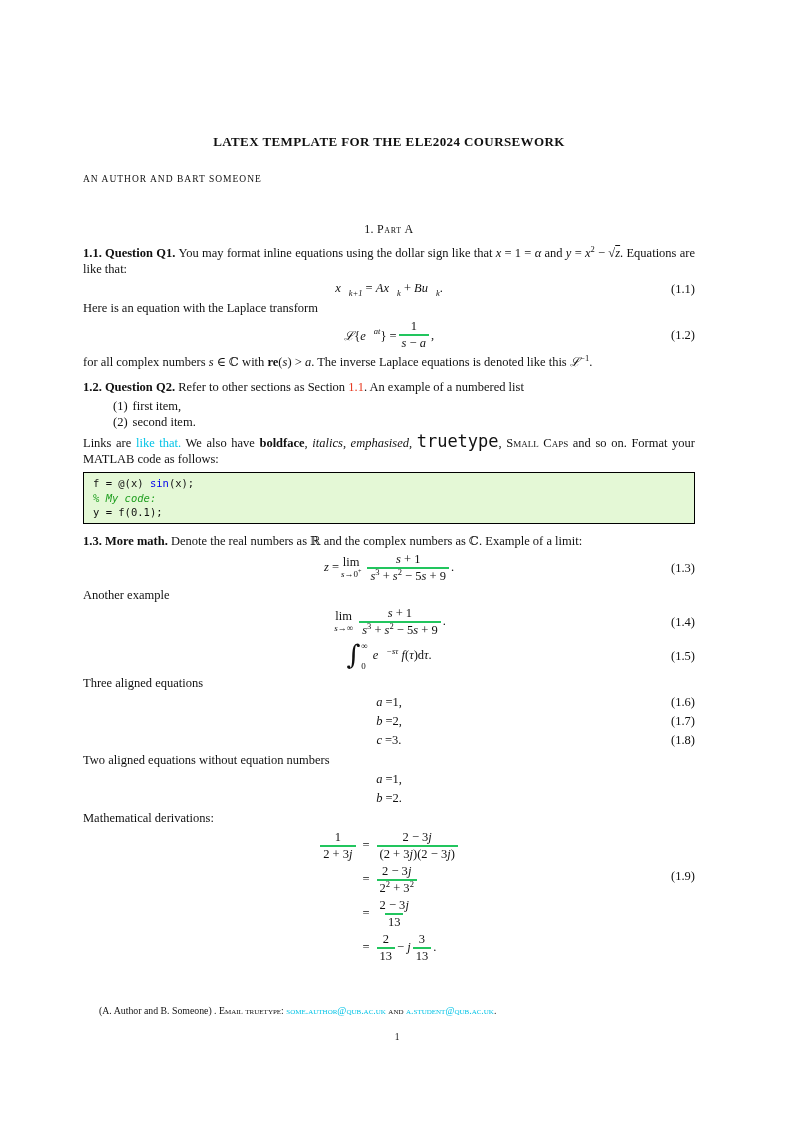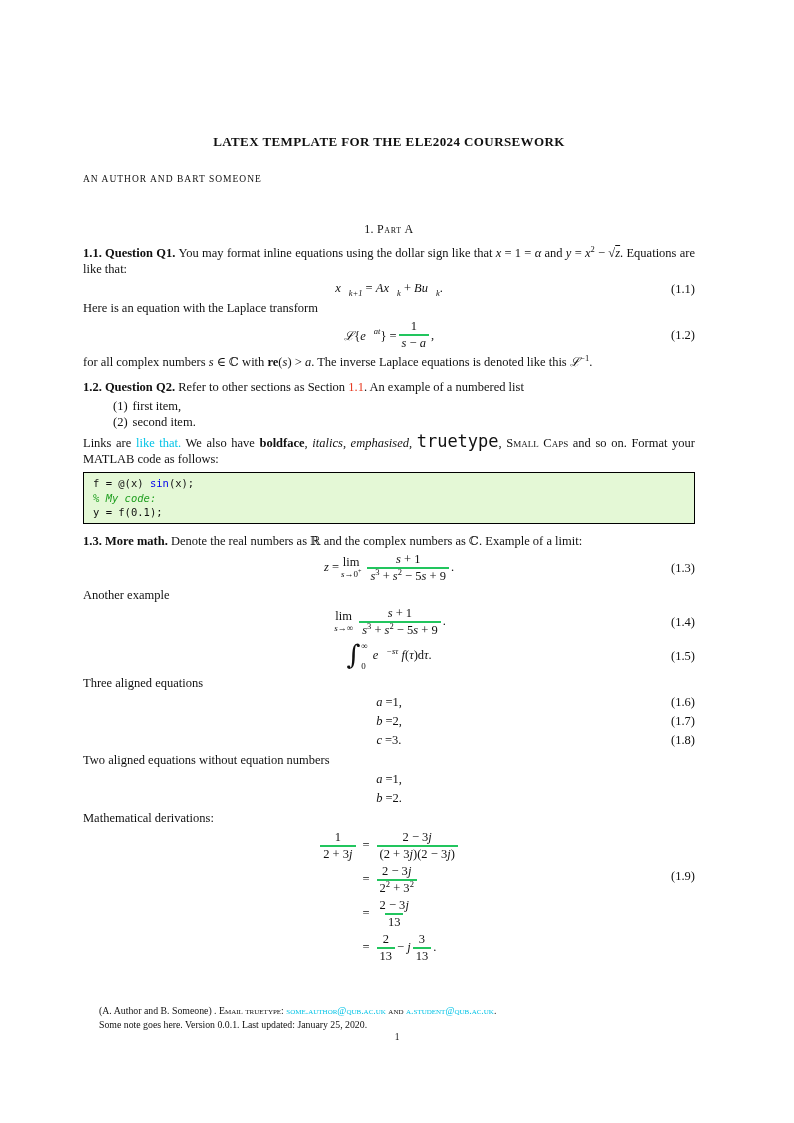--- a/index.html
+++ b/index.html
@@ -242,17 +242,16 @@
           <span class="m">.</span>
         </div>
       </div>
       <span class="eqnum deriv-num">(1.9)</span>
     </div>
 
   </div>
 
   <div class="footnote">
     <div class="fn-line"><span>(</span><span>A. Author and B. Someone</span><span>) . </span><span class="rs-sc">Email truetype: </span><span class="rs-sclink">some.author@qub.ac.uk</span><span class="rs-sc"> and </span><span class="rs-sclink">a.student@qub.ac.uk</span><span class="rs-sc">.</span></div>
-    <div class="fn-line">Some note goes here. Version 0.0.1. Last updated: January 25, 2020.</div>
   </div>
 
   <div class="pagenum">1</div>
 </div>
 
 </body></html>

